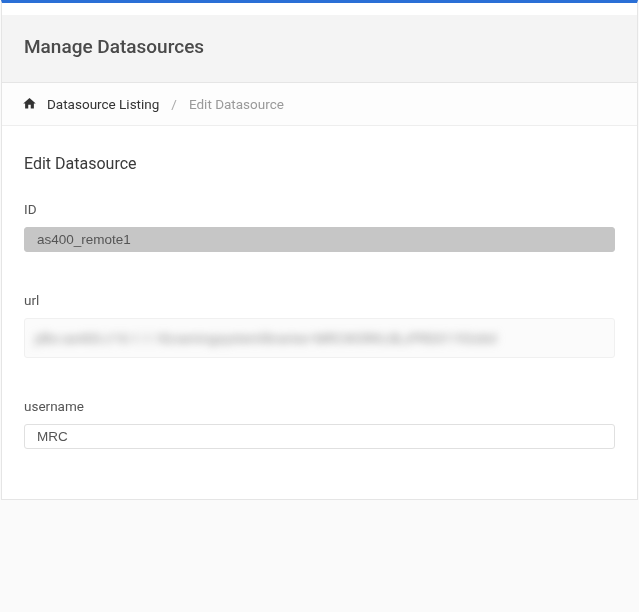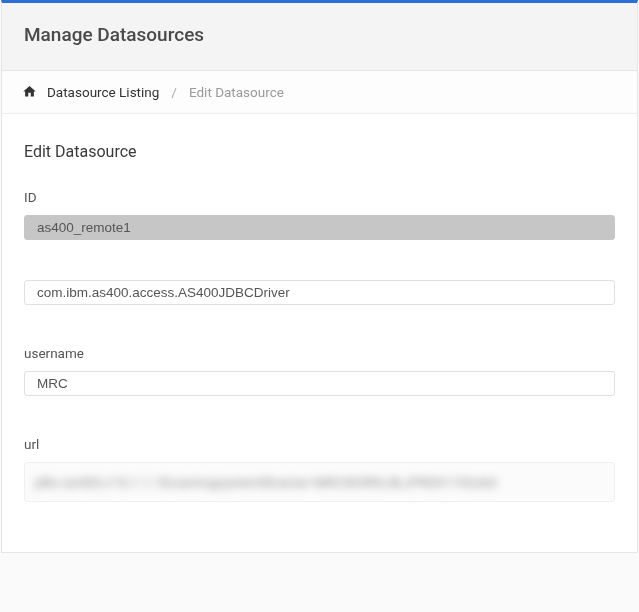--- a/index.html
+++ b/index.html
@@ -14,20 +14,21 @@
     .panel {
       background: #fff;
       border: 1px solid #e5e5e5;
       border-top: 3px solid #2a6fd6;
       margin: 0 1px;
     }
     .panel-header {
       background: #f4f4f4;
       padding: 20px 22px 24px;
       border-bottom: 1px solid #e5e5e5;
+      margin-top: 12px;
     }
     .panel-header h1 {
       font-size: 19px;
       font-weight: 500;
       color: #4a4a4a;
     }
     .breadcrumb-bar {
       background: #fdfdfd;
       border-bottom: 1px solid #eee;
       padding: 13px 20px;
@@ -125,29 +126,28 @@
 
   <div class="content">
     <h2>Edit Datasource</h2>
 
     <div class="field">
       <label>ID</label>
       <input type="text" readonly="" value="as400_remote1" style="">
     </div>
 
     <div class="field">
-      <input type="text" value="com.ibm.as400.access.AS400JDBCDriver" style="">
-    </div>
-
-    <div class="field">
-      <label>username</label>
-      <input type="text" value="MRC" style="">
     </div>
 
     <div class="field">
       <label>url</label>
       <div class="blurred-input">
         <span>jdbc:as400://10.1.1.18;namingsystemlibraries=MRCWORKLIB;JPRD01192obd</span>
       </div>
     </div>
 
+    <div class="field">
+      <label>username</label>
+      <input type="text" value="MRC" style="">
+    </div>
+
   </div>
 </div>
 
 </body></html>

